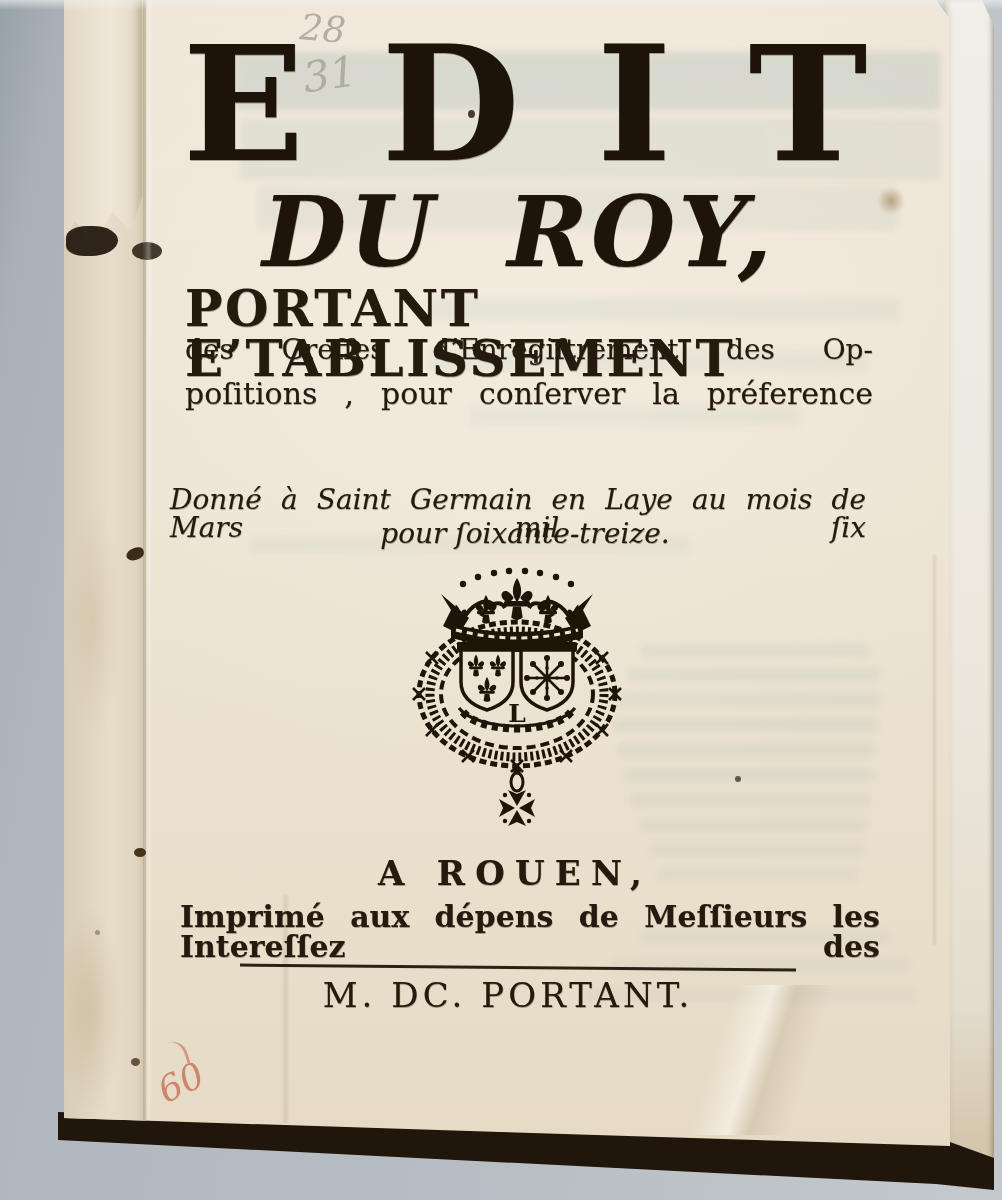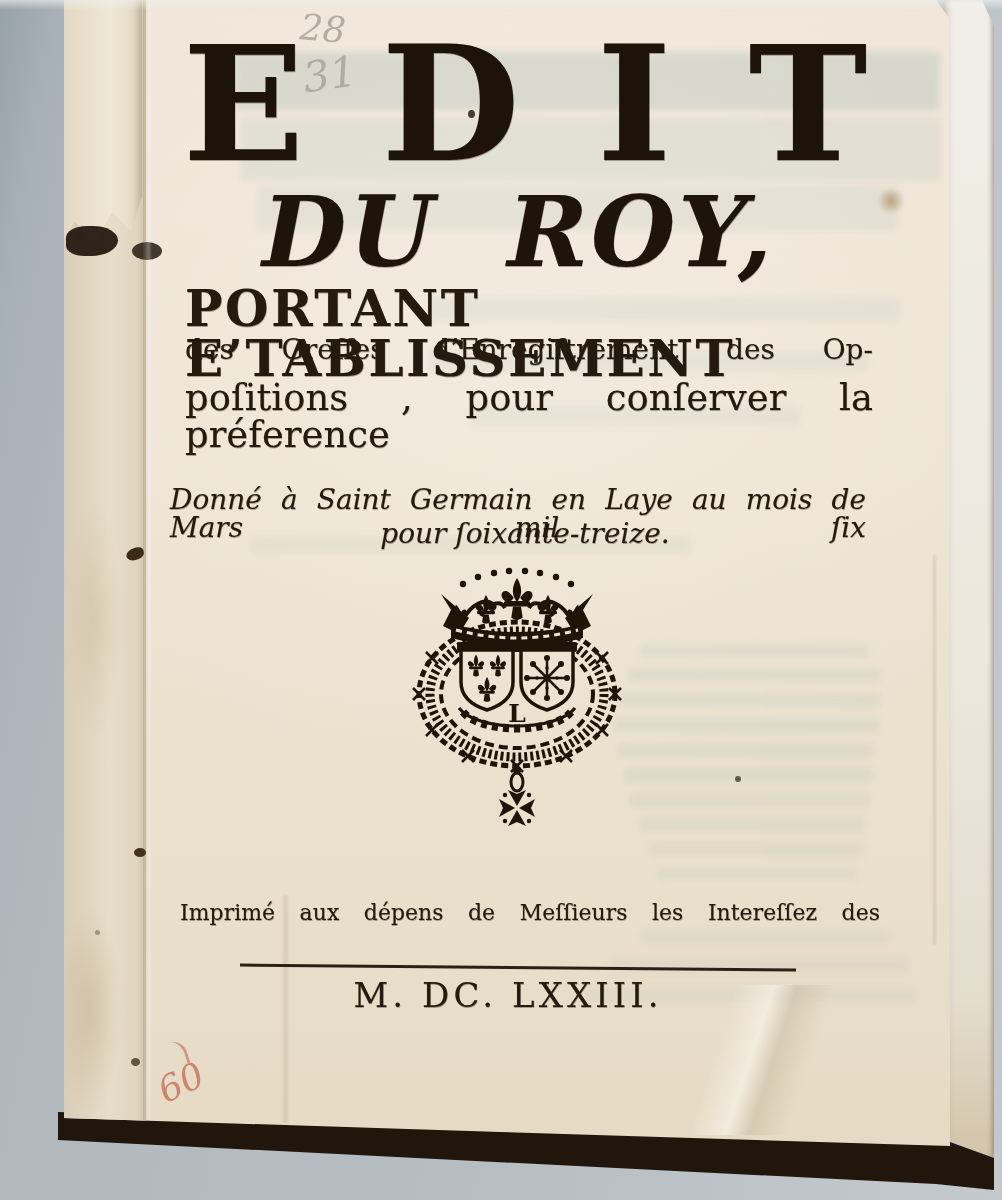--- a/index.html
+++ b/index.html
@@ -58,28 +58,28 @@
   
   .content{position:absolute;left:155px;top:0;width:740px;height:1036px;z-index:5;color:#241a0e;margin-top:12px;}
   .blk{position:absolute;left:0;width:100%;text-align:center;line-height:1;}
   .inkish{text-shadow:0.4px 0.6px 0 rgba(40,28,14,.35), -0.3px -0.2px 0 rgba(40,28,14,.2);}
   .title{top:12px;font-size:160px;font-weight:bold;letter-spacing:.48em;color:#1d1309;}
   .title span{display:inline-block;margin-right:-.48em;}
   .subtitle{top:172px;font-size:97px;font-weight:bold;letter-spacing:.03em;word-spacing:.35em;margin-left:-8px;color:#1f1409;font-style:italic;}
   .subtitle span{display:inline-block;margin-right:-.03em;}
   .h1{top:272px;font-size:50px;font-weight:bold;letter-spacing:.05em;}
   .h2{top:324px;font-size:28px;}
-  .h3{top:367px;font-size:37px;}
+  .h3{top:367px;font-size:30px;}
   .h4{top:412px;font-size:42px;text-align:left;padding-left:78px;box-sizing:border-box;}
   .just{left:30px;width:688px;text-align:justify;text-align-last:justify;}
   .d1{top:474px;left:15px;width:696px;font-size:28px;font-style:italic;text-align:justify;text-align-last:justify;}
   .d2{top:508px;font-size:28px;font-style:italic;}
   .city{top:844px;font-size:34px;font-weight:bold;letter-spacing:.30em;margin-left:-15px;}
   .city span{display:inline-block;margin-right:-.30em;}
-  .i1{top:890px;left:25px;width:700px;font-size:22px;text-align:justify;text-align-last:justify;}
+  .i1{top:890px;left:25px;width:700px;font-size:30px;text-align:justify;text-align-last:justify;font-weight:bold;}
   .i2{top:926px;font-size:30px;}
   .rule{position:absolute;left:85px;top:954px;width:556px;height:2.5px;background:#2a2015;transform:rotate(.5deg);}
   .year{top:966px;font-size:34px;letter-spacing:.12em;margin-left:-19px;}
   .year span{display:inline-block;margin-right:-.12em;}
   .emblem{position:absolute;left:246px;top:552px;}
   
   .hand{position:absolute;z-index:6;font-style:italic;}
   .pencil28{left:300px;top:8px;font-size:36px;color:rgba(128,126,116,.55);transform:rotate(5deg);}
   .pencil31{left:303px;top:50px;font-size:42px;color:rgba(128,126,116,.48);transform:rotate(-8deg);}
   .redmark{left:158px;top:1062px;font-size:36px;color:rgba(198,104,80,.75);transform:rotate(-26deg);}
@@ -246,20 +246,21 @@
           <path class="ink" d="M118,244 L134,235 L130,244 L134,253 Z"></path>
           <g class="ink">
             <circle cx="104" cy="231" r="2.2"></circle>
               <circle cx="128" cy="231" r="2.2"></circle>
             <circle cx="104" cy="257" r="2.2"></circle>
               <circle cx="128" cy="257" r="2.2"></circle>
           </g>
         </g>
       </svg>
 
+      <div class="blk city inkish"><span>A ROUEN,</span></div>
       <div class="blk i1 inkish">Imprimé aux dépens de Meſſieurs les Intereſſez des</div>
       <div class="rule"></div>
-      <div class="blk year inkish"><span>M. DC. LXXIII.</span></div>
+      <div class="blk year inkish"><span>M. DC. PORTANT.</span></div>
     </div>
   </div>
 
   <div class="top-glow"></div>
 </div>
 
 </body></html>

